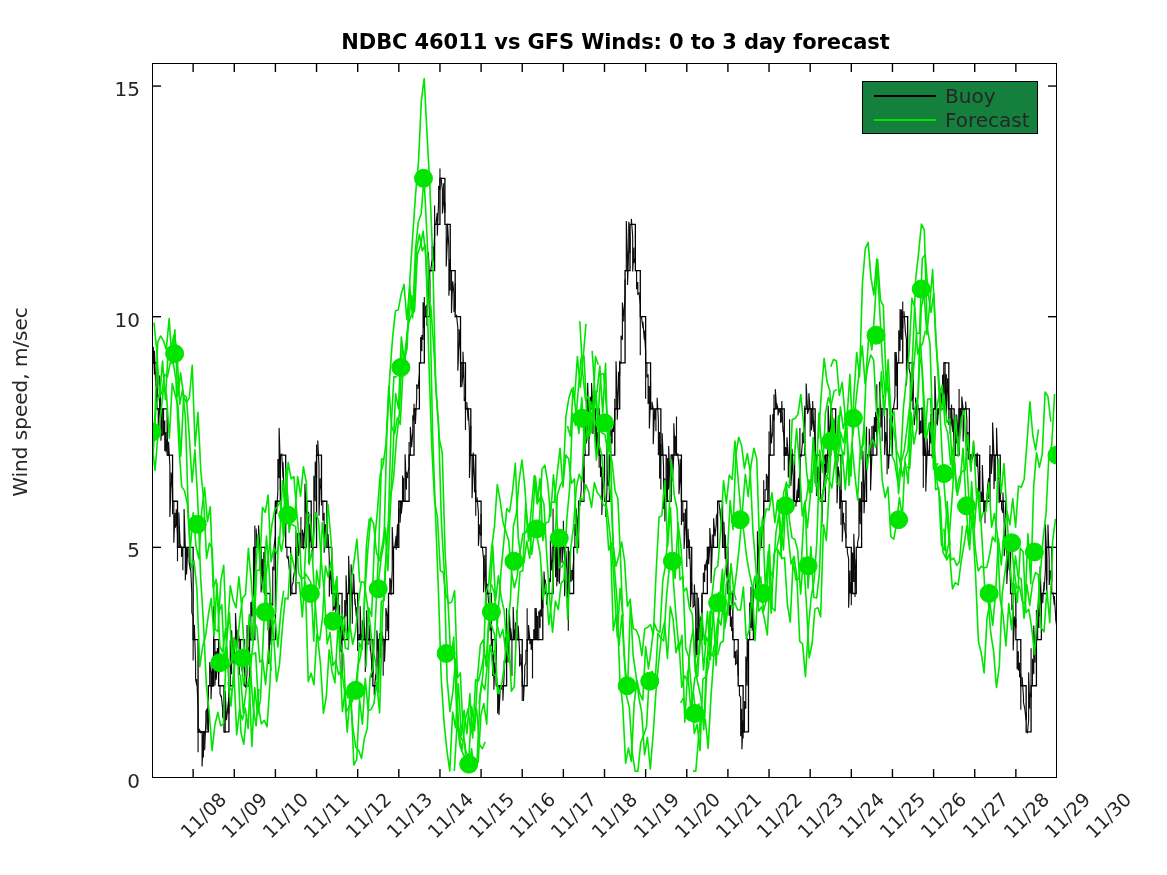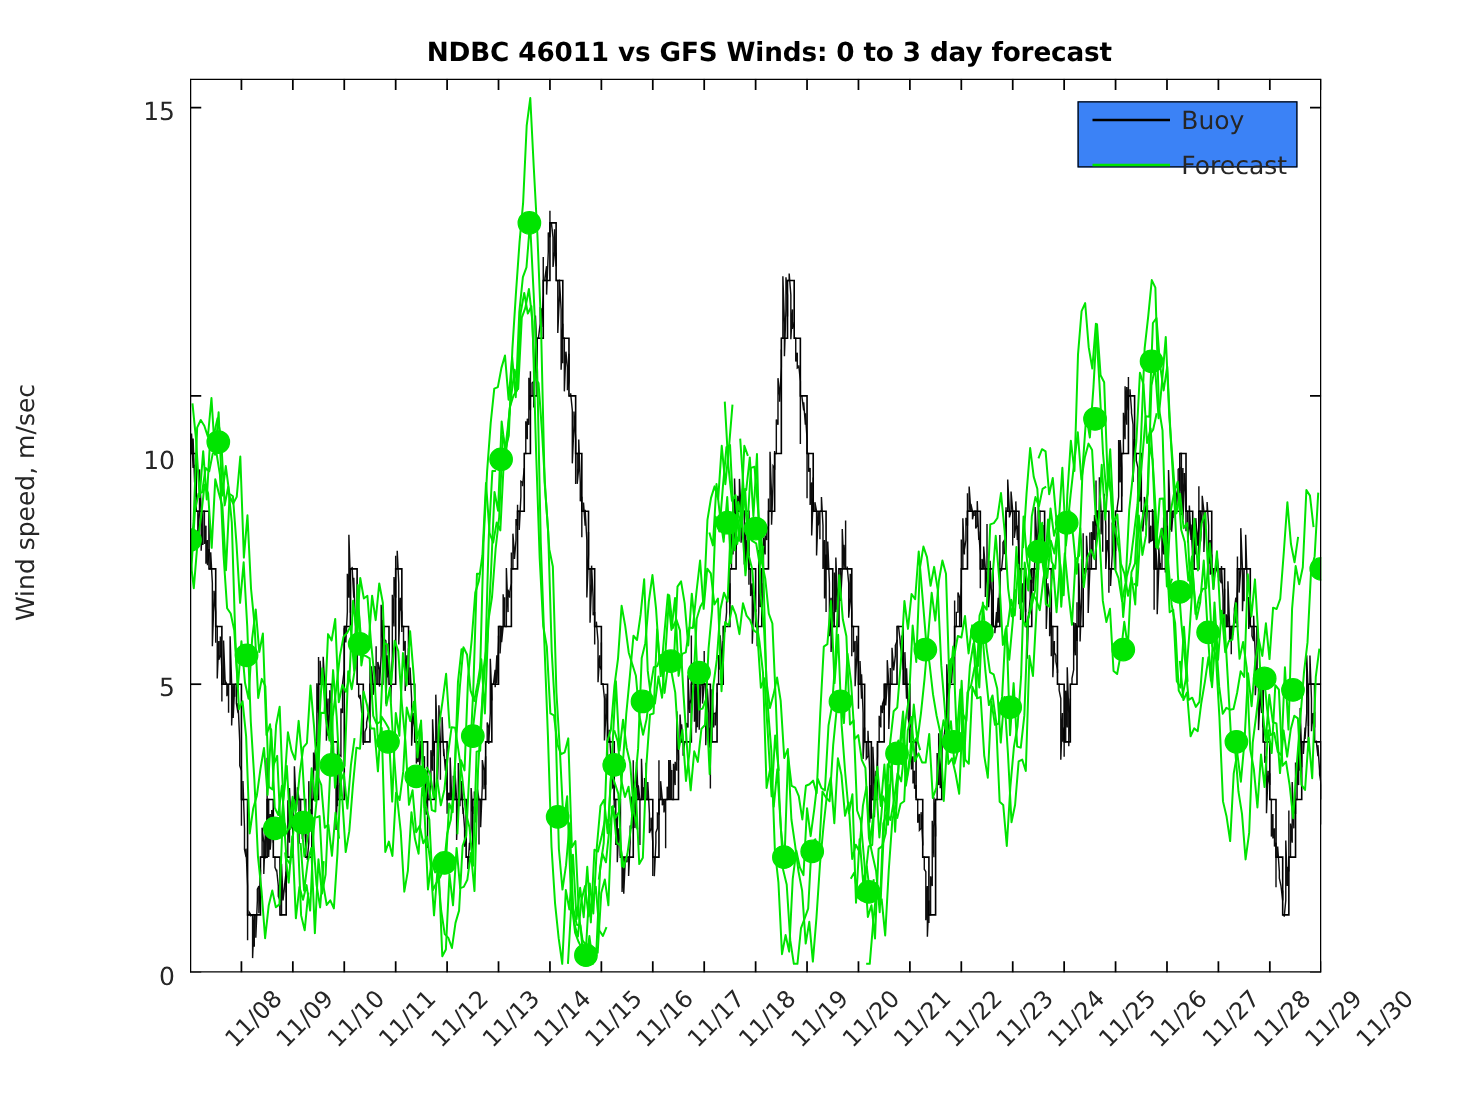--- a/index.html
+++ b/index.html
@@ -23,41 +23,41 @@
     transform:rotate(-90deg);transform-origin:center center;
   }
   #ylabel-holder{position:absolute;left:0;top:0;width:1167px;height:875px;}
   .xt{
     position:absolute;font-size:19px;color:#262626;font-family:"DejaVu Sans",sans-serif;
     transform:rotate(-45deg);transform-origin:right top;white-space:nowrap;
     text-align:right;
   }
   #legend{
     position:absolute;left:862px;top:81px;width:176px;height:53px;
-    border:1.5px solid #000;background:#3b82f6;box-sizing:border-box;
+    border:1.5px solid #000;background:#15803d;box-sizing:border-box;
   }
   .legend-row{position:absolute;left:0;width:176px;height:26px;}
   .legend-line{position:absolute;left:11px;top:12px;width:62px;height:0;border-top-width:2px;border-top-style:solid;}
   .legend-text{position:absolute;left:82px;top:0px;font-size:20px;color:#262626;
     font-family:"DejaVu Sans",sans-serif;line-height:26px;}
 </style>
 </head>
 <body>
 
 <div id="figure">
 
   <div id="chart-title">NDBC 46011 vs GFS Winds: 0 to 3 day forecast</div>
 
   <div id="ylabel-holder">
     <div id="ylabel">Wind speed, m/sec</div>
   </div>
 
   <div id="ytick-wrap">
       <div class="yt" style="left: 72px; top: 75.0645px;">15</div>
-      <div class="yt" style="left: 72px; top: 305.71px; margin-top: 48px;">10</div>
+      <div class="yt" style="left: 72px; top: 305.71px;">10</div>
       <div class="yt" style="left: 72px; top: 536.355px;">5</div>
       <div class="yt" style="left: 72px; top: 767px;">0</div>
     </div>
 
   <div id="xtick-wrap">
       <div class="xt" style="left: 160px; top: 788px;">11/08</div>
       <div class="xt" style="left: 201.136px; top: 788px;">11/09</div>
       <div class="xt" style="left: 242.273px; top: 788px;">11/10</div>
       <div class="xt" style="left: 283.409px; top: 788px;">11/11</div>
       <div class="xt" style="left: 324.545px; top: 788px;">11/12</div>
@@ -397,19 +397,19 @@
         </g>
       </svg>
     <div id="plot-frame"></div>
   </div>
 
   <div id="legend">
     <div class="legend-row" style="top:1px;">
       <span class="legend-line" style="border-top-color: rgb(0, 0, 0);"></span>
       <span class="legend-text">Buoy</span>
     </div>
-    <div class="legend-row" style="top:25px;margin-top:12px;">
+    <div class="legend-row" style="top:25px;">
       <span class="legend-line" style="border-top-color: rgb(0, 228, 0);"></span>
       <span class="legend-text">Forecast</span>
     </div>
   </div>
 
 </div>
 
 </body></html>

